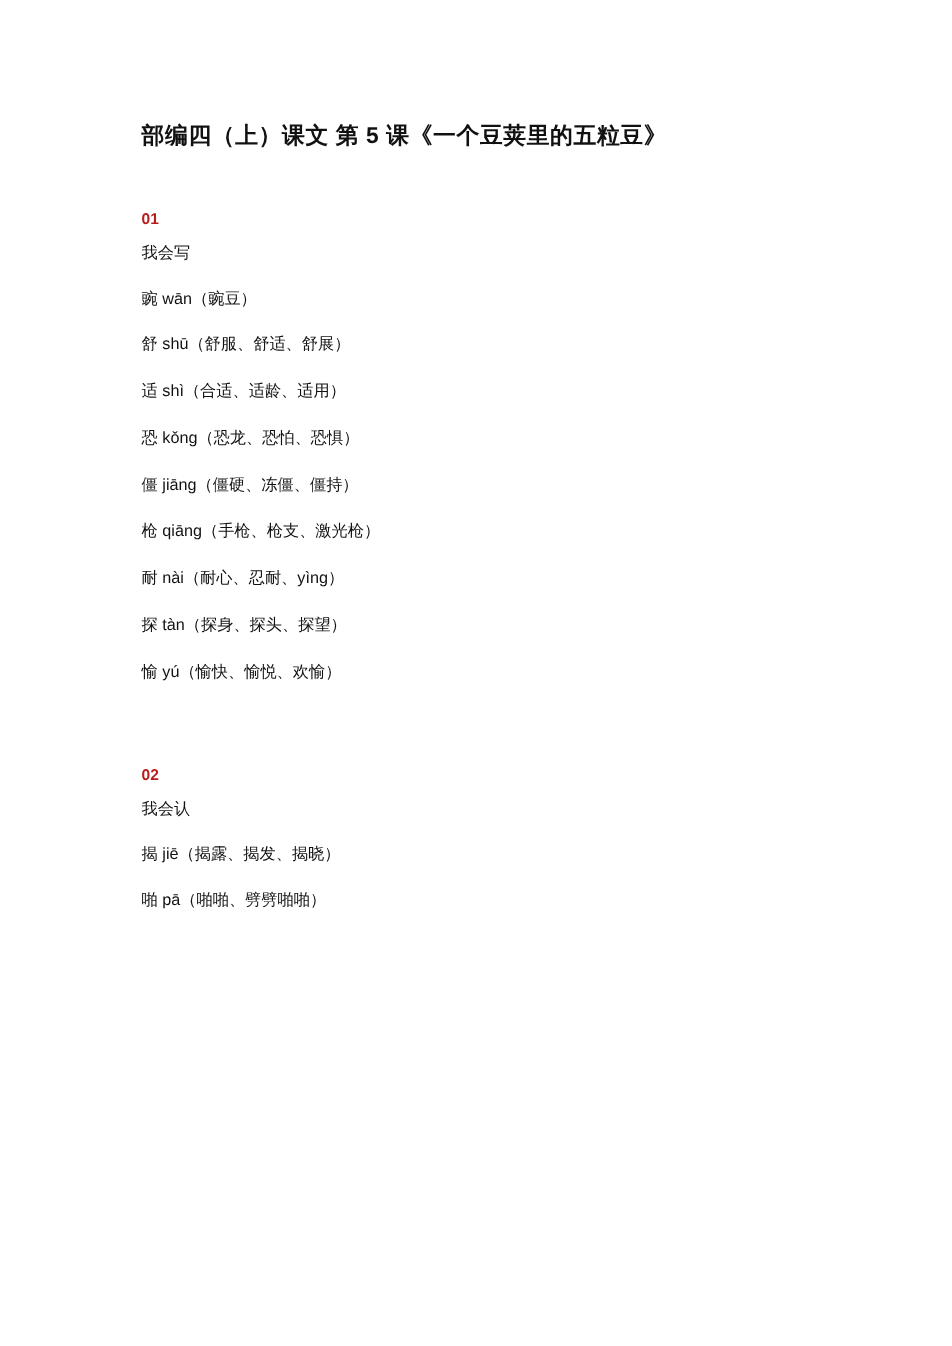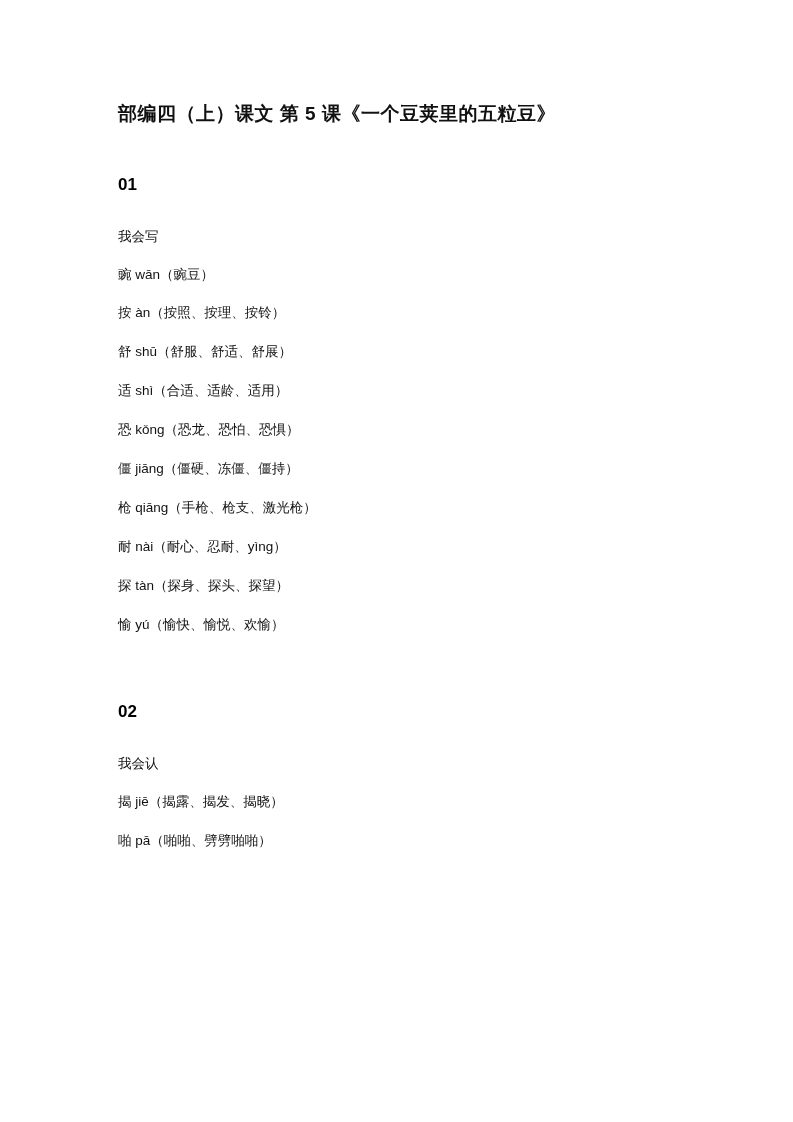--- a/index.html
+++ b/index.html
@@ -25,29 +25,29 @@
   .doc-title {
     font-size: 19px;
     font-weight: bold;
     letter-spacing: 0.5px;
     margin: 0;
     padding-top: 100px;
     line-height: 1.5;
     color: #111;
   }
   .section-number {
-    font-size: 17px;
+    font-size: 13px;
     font-weight: bold;
     margin-top: 46px;
     margin-bottom: 0;
-    color: #000000;
+    color: #b91c1c;
   }
   .section-label {
     font-size: 13.5px;
-    margin-top: 33px;
+    margin-top: 12px;
     color: #111;
   }
   .entry {
     font-size: 13.5px;
     margin-top: 20px;
     color: #111;
     line-height: 1.4;
   }
   .section-block {
     margin: 0;
@@ -61,21 +61,20 @@
 <body>
 
 <div class="page">
 
   <h1 class="doc-title">部编四（上）课文  第 5 课《一个豆荚里的五粒豆》</h1>
 
   <div class="section-block">
     <div class="section-number">01</div>
     <div class="section-label">我会写</div>
     <div class="entry">豌 wān（豌豆）</div>
-    <div class="entry">按 àn（按照、按理、按铃）</div>
     <div class="entry">舒 shū（舒服、舒适、舒展）</div>
     <div class="entry">适 shì（合适、适龄、适用）</div>
     <div class="entry">恐 kǒng（恐龙、恐怕、恐惧）</div>
     <div class="entry">僵 jiāng（僵硬、冻僵、僵持）</div>
     <div class="entry">枪 qiāng（手枪、枪支、激光枪）</div>
     <div class="entry">耐 nài（耐心、忍耐、yìng）</div>
     <div class="entry">探 tàn（探身、探头、探望）</div>
     <div class="entry">愉 yú（愉快、愉悦、欢愉）</div>
   </div>
 

